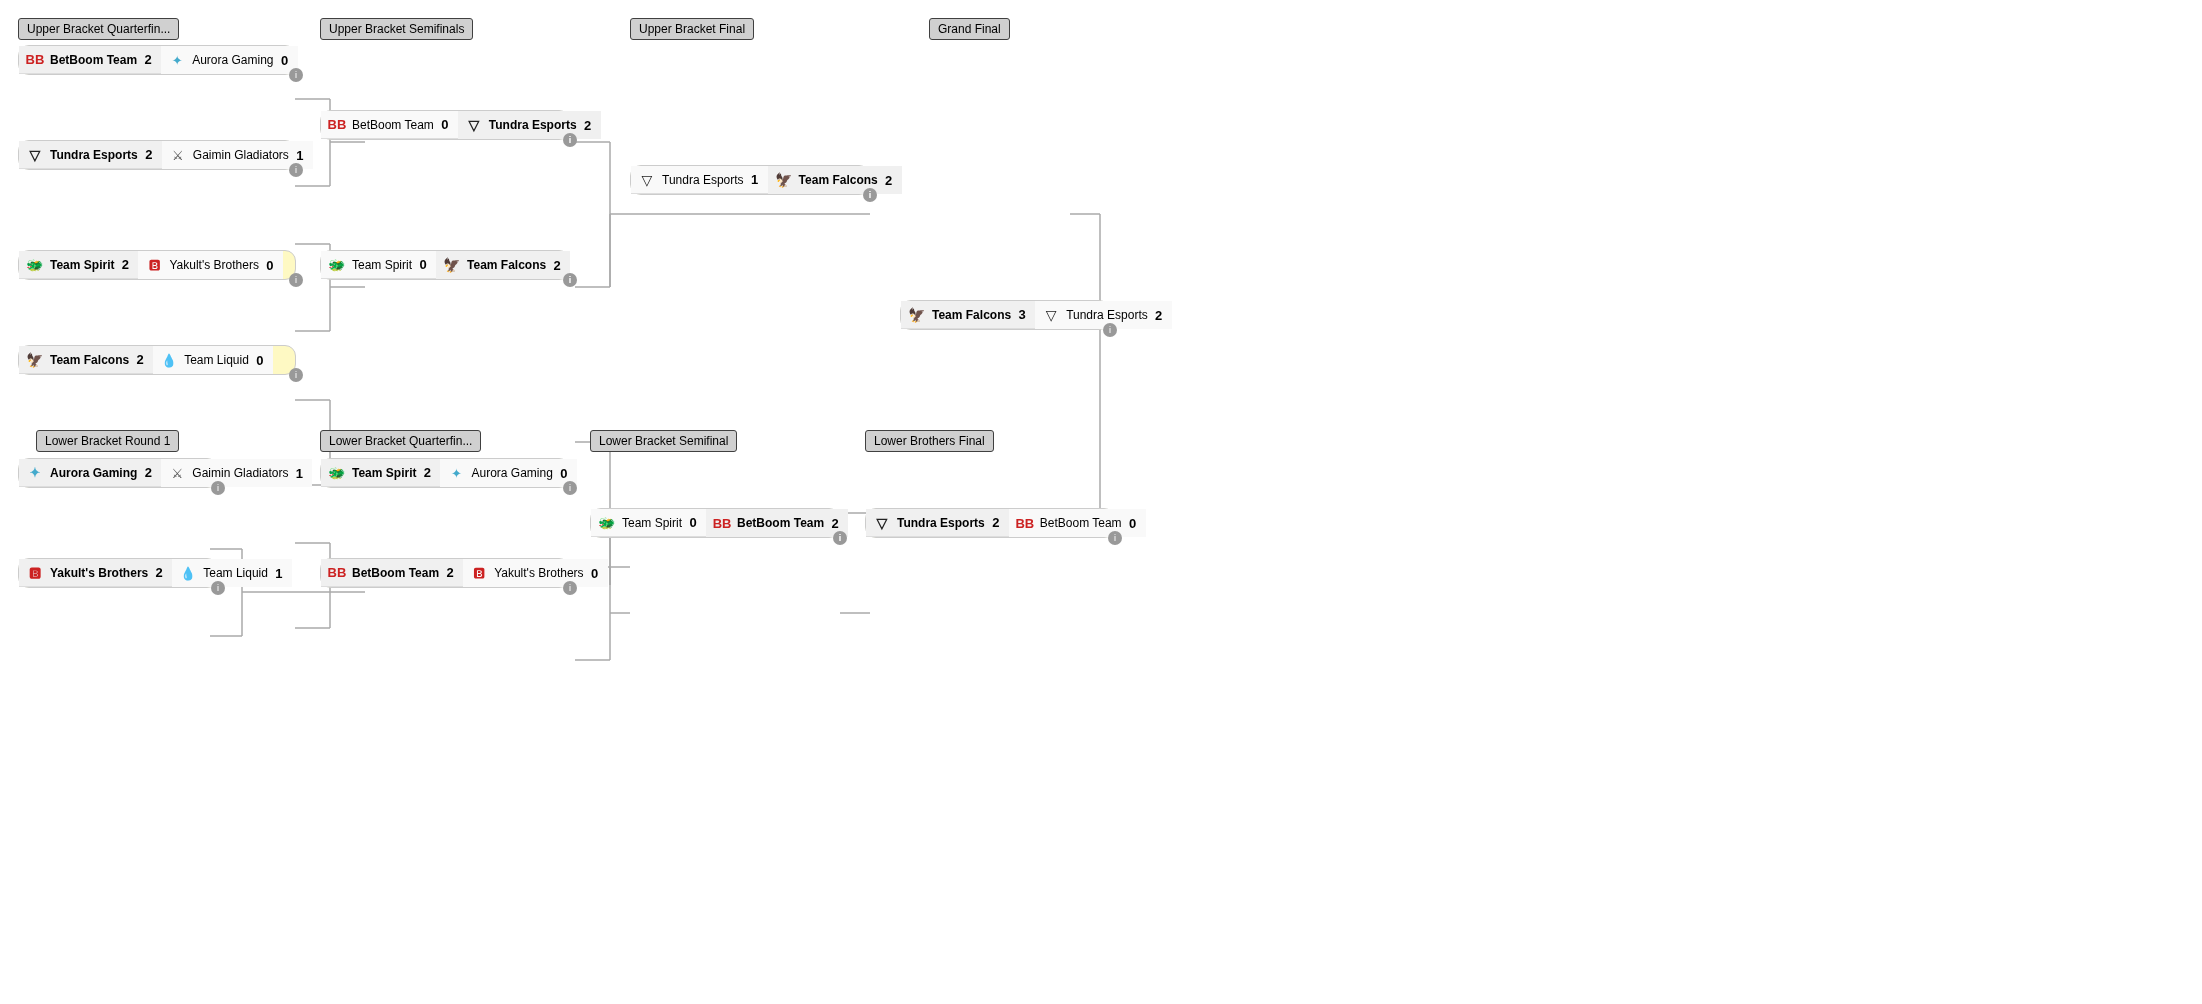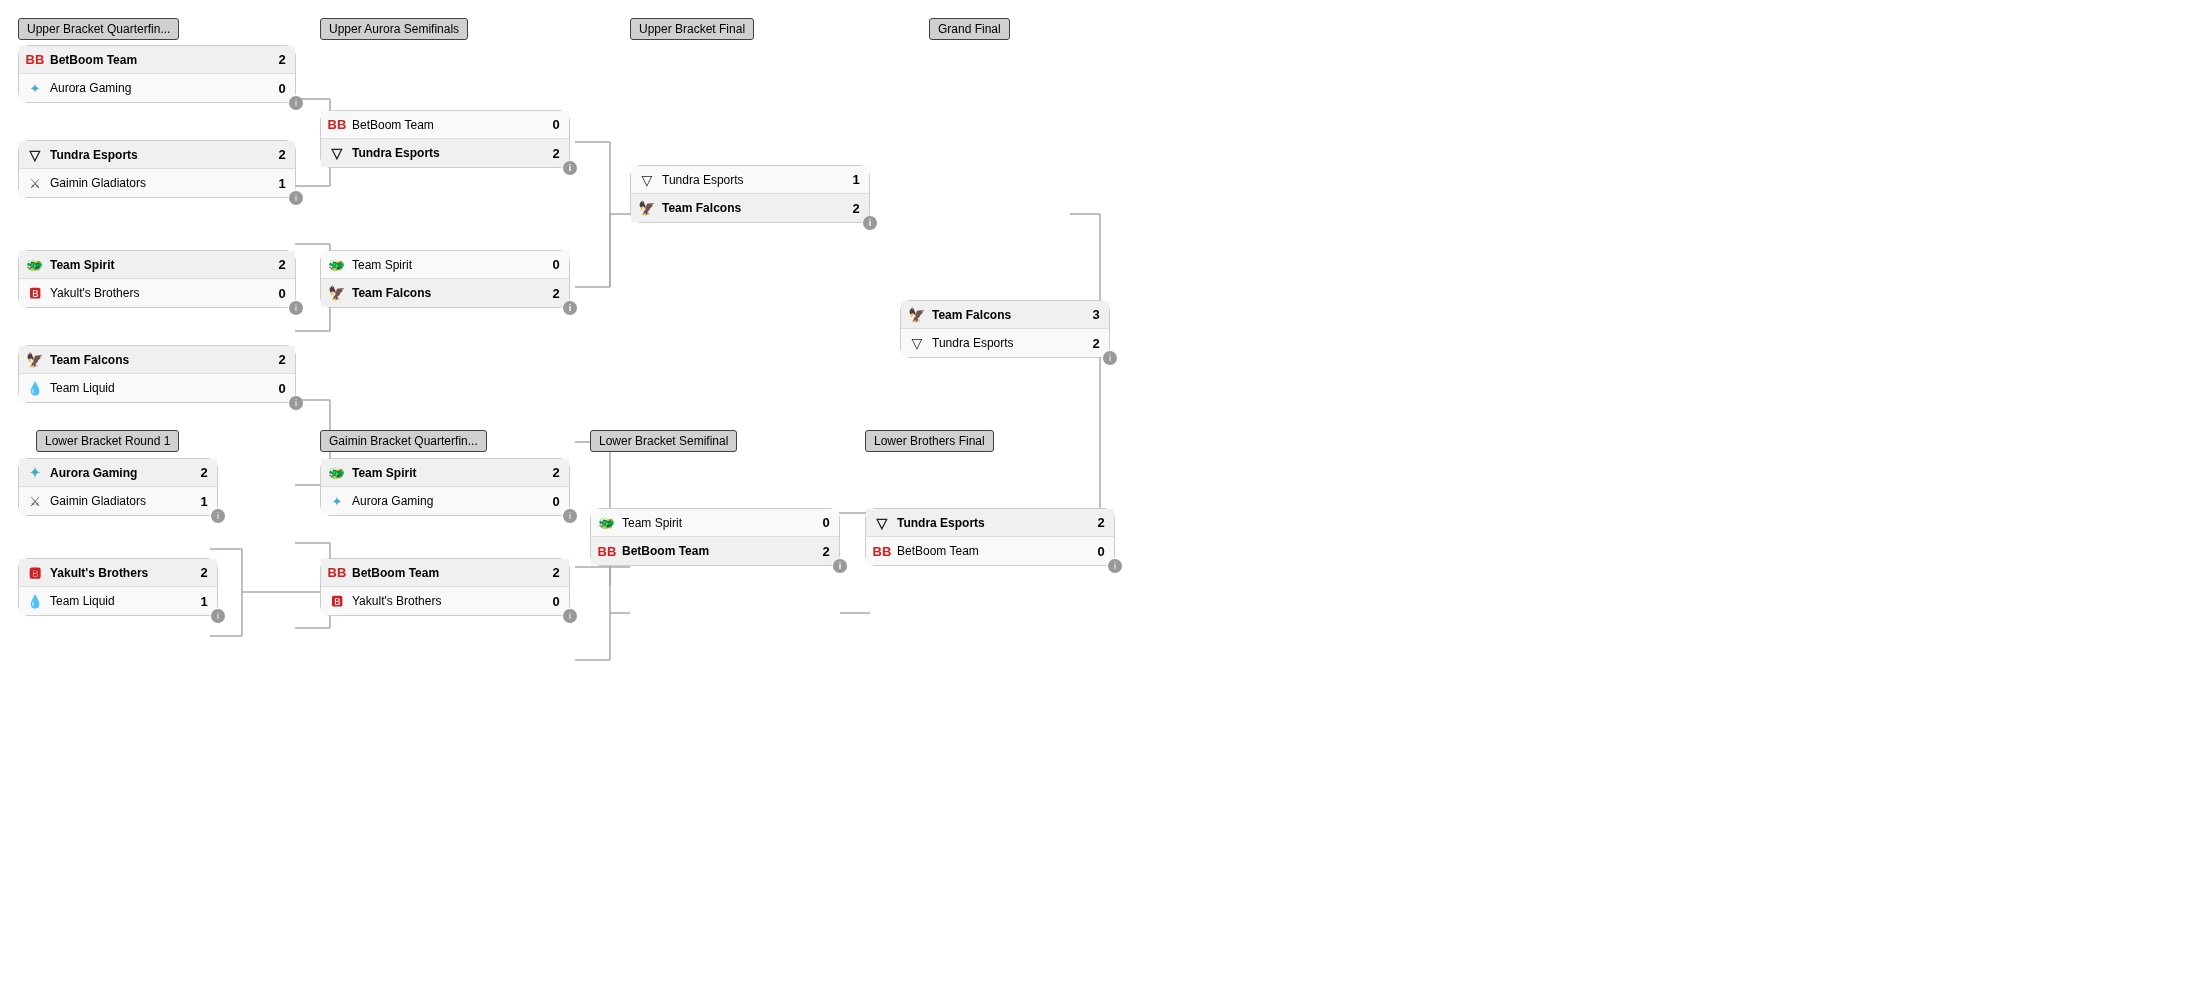--- a/index.html
+++ b/index.html
@@ -36,25 +36,25 @@
       z-index: 10;
       cursor: pointer;
     }
 
     .node {
       position: absolute;
     }
 
     .matchup-box {
       display: flex;
-      flex-direction: column;
+      flex-direction: row;
       border: 1px solid #ccc;
       border-radius: 11px;
       overflow: visible;
-      background: #22c55e;
+      background: #fef9c3;
     }
 
     .tr {
       display: flex;
       align-items: center;
       padding: 2px 6px 2px 5px;
       border-bottom: 1px solid #ddd;
       min-height: 28px;
       gap: 4px;
       background: #f9f9f9;
@@ -214,21 +214,21 @@
       <div class="tr">
         <div class="team-logo" style="color:#2255cc; font-size:13px;">💧</div>
         <div class="tname">Team Liquid</div>
         <div class="tscore">0</div>
         <div class="info-badge">i</div>
       </div>
     </div>
   </div>
 
   <div class="node" style="left:310px; top:8px;">
-    <div class="lbl">Upper Aurora Semifinals</div>
+    <div class="lbl">Upper Bracket Semifinals</div>
   </div>
 
   <div class="node" style="left:310px; top:100px;">
     <div class="matchup-box" style="width:250px;">
       <div class="tr">
         <div class="team-logo logo-betboom" style="color:#cc2222; font-weight:900; font-size:13px;">BB</div>
         <div class="tname">BetBoom Team</div>
         <div class="tscore">0</div>
       </div>
       <div class="tr bold">
@@ -326,21 +326,21 @@
       <div class="tr">
         <div class="team-logo" style="color:#2255cc; font-size:13px;">💧</div>
         <div class="tname">Team Liquid</div>
         <div class="tscore">1</div>
         <div class="info-badge">i</div>
       </div>
     </div>
   </div>
 
   <div class="node" style="left:310px; top:420px;">
-    <div class="lbl">Gaimin Bracket Quarterfin...</div>
+    <div class="lbl">Lower Bracket Quarterfin...</div>
   </div>
 
   <div class="node" style="left:310px; top:448px;">
     <div class="matchup-box" style="width:250px;">
       <div class="tr bold">
         <div class="team-logo" style="color:#222; font-size:14px;">🐲</div>
         <div class="tname">Team Spirit</div>
         <div class="tscore">2</div>
       </div>
       <div class="tr">

